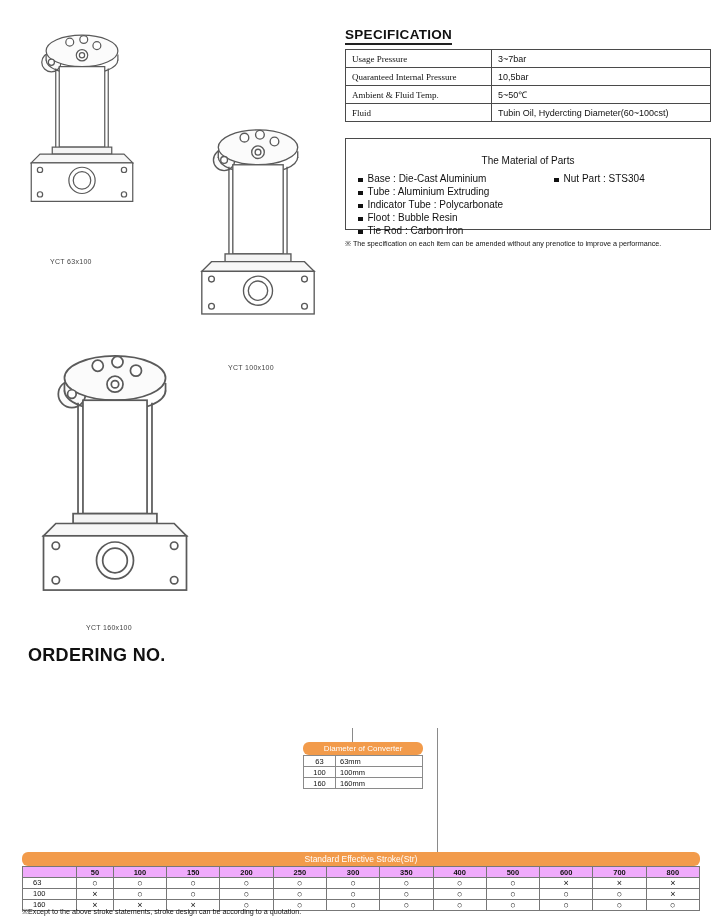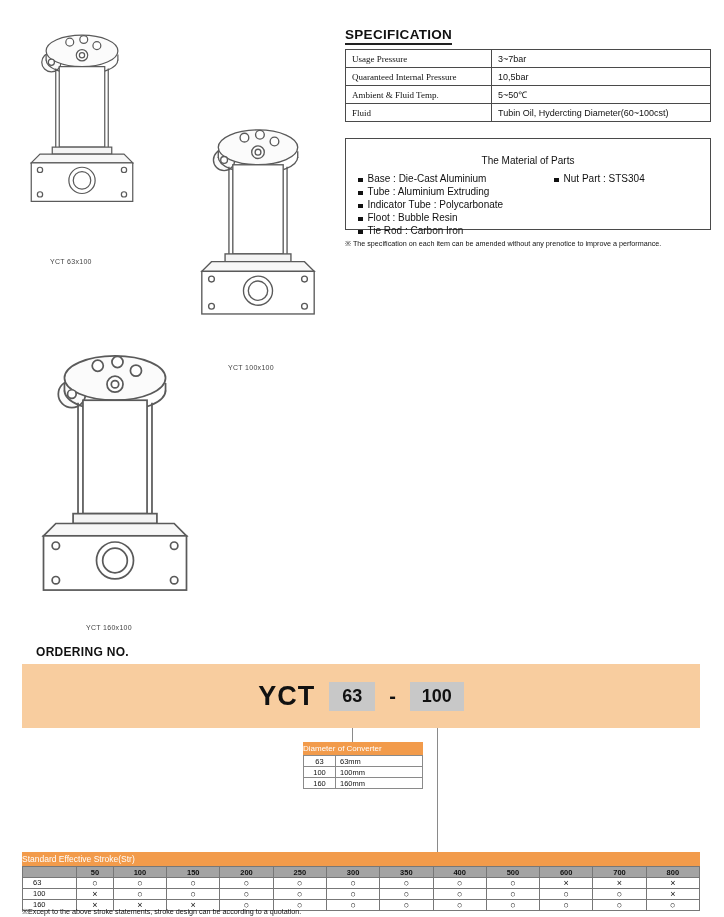--- a/index.html
+++ b/index.html
@@ -23,40 +23,40 @@
   .mat-box{position:absolute;left:345px;top:138px;width:366px;height:92px;border:1px solid #4a4a4a;}
   .mat-title{text-align:center;font-size:10px;margin-top:16px;}
   .mat-cols{display:flex;padding:5px 8px 0 12px;font-size:10px;}
   .mat-left{width:57%;}
   .mat-right{width:43%;}
   .mat-item{margin:2px 0;white-space:nowrap;}
   .sq{display:inline-block;width:4.5px;height:4.5px;background:#111;margin-right:5px;}
   .notes{position:absolute;left:345px;top:238px;width:372px;font-size:7.2px;line-height:1.55;color:#111;}
 
   
-  .ordering-title{position:absolute;left:36px;top:645px;font-size:12px;font-weight:bold;letter-spacing:.3px;}
+  .ordering-title{position:absolute;left:28px;top:645px;font-size:18px;font-weight:bold;letter-spacing:.3px;}
   .order-banner{position:absolute;left:22px;top:664px;width:678px;height:64px;background:var(--banner);
                 display:flex;align-items:center;justify-content:center;gap:14px;}
   .model{font-size:27px;font-weight:bold;letter-spacing:1px;}
   .code-box{background:var(--code_box);font-size:18px;font-weight:bold;padding:4px 12px;min-width:46px;text-align:center;}
   .dash{font-size:20px;font-weight:bold;}
   .vline{position:absolute;width:1px;background:var(--line);}
 
   
-  .orange-bar{background:var(--header_orange);color:#fff;}
+  .orange-bar{background:var(--header_orange);color:#fff;text-align:center;border-radius:6px;}
   .dia-wrap{position:absolute;left:303px;top:742px;width:120px;}
   .dia-head{font-size:8px;height:13px;line-height:13px;}
   .dia-table{border-collapse:collapse;width:100%;font-size:7.5px;background:#fff;}
   .dia-table td{border:1px solid #8a8a8a;height:11px;padding:0 4px;}
   .dia-table td.code{width:32px;text-align:center;}
 
   
   .stroke-head{position:absolute;left:22px;top:852px;width:678px;height:14px;line-height:14px;font-size:8.5px;}
   .stroke-table{position:absolute;left:22px;top:866px;width:678px;border-collapse:collapse;background:#fff;}
-  .stroke-table th{border:1px solid #777;height:11px;font-size:7.5px;background:#a3a3a3;font-weight:bold;padding:0;}
+  .stroke-table th{border:1px solid #777;height:11px;font-size:7.5px;background:#f0abfc;font-weight:bold;padding:0;}
   .stroke-table td{border:1px solid #777;height:10px;font-size:9px;text-align:center;padding:0;line-height:10px;}
   .stroke-table td.rowcode{font-size:7.5px;text-align:left;padding-left:10px;width:54px;}
   .footnote{position:absolute;left:22px;top:906px;font-size:7.2px;width:508px;
             border-bottom:1px solid #444;padding-bottom:1px;}
 </style>
 </head>
 <body>
 
 <div id="page">
 
@@ -139,26 +139,20 @@
       <div class="mat-right">
           <div class="mat-item"><span class="sq"></span>Nut Part : STS304</div>
         </div>
     </div>
   </div>
   <div class="notes">
       <div class="note-line">※ The specification on each item can be amended without any prenotice to improve a performance.</div>
     </div>
 
   <div class="ordering-title">ORDERING NO.</div>
-  <div class="order-banner">
-    <span class="model">YCT</span>
-    <span class="code-box">63</span>
-    <span class="dash">-</span>
-    <span class="code-box">100</span>
-  </div>
   <div class="vline" style="left: 352px; top: 728px; height: 14px;"></div>
   <div class="vline" style="left: 437px; top: 728px; height: 124px;"></div>
 
   <div class="dia-wrap">
     <div class="orange-bar dia-head">Diameter of Converter</div>
     <table class="dia-table">
       <tbody>
           <tr>
             <td class="code">63</td>
             <td class="val">63mm</td>

